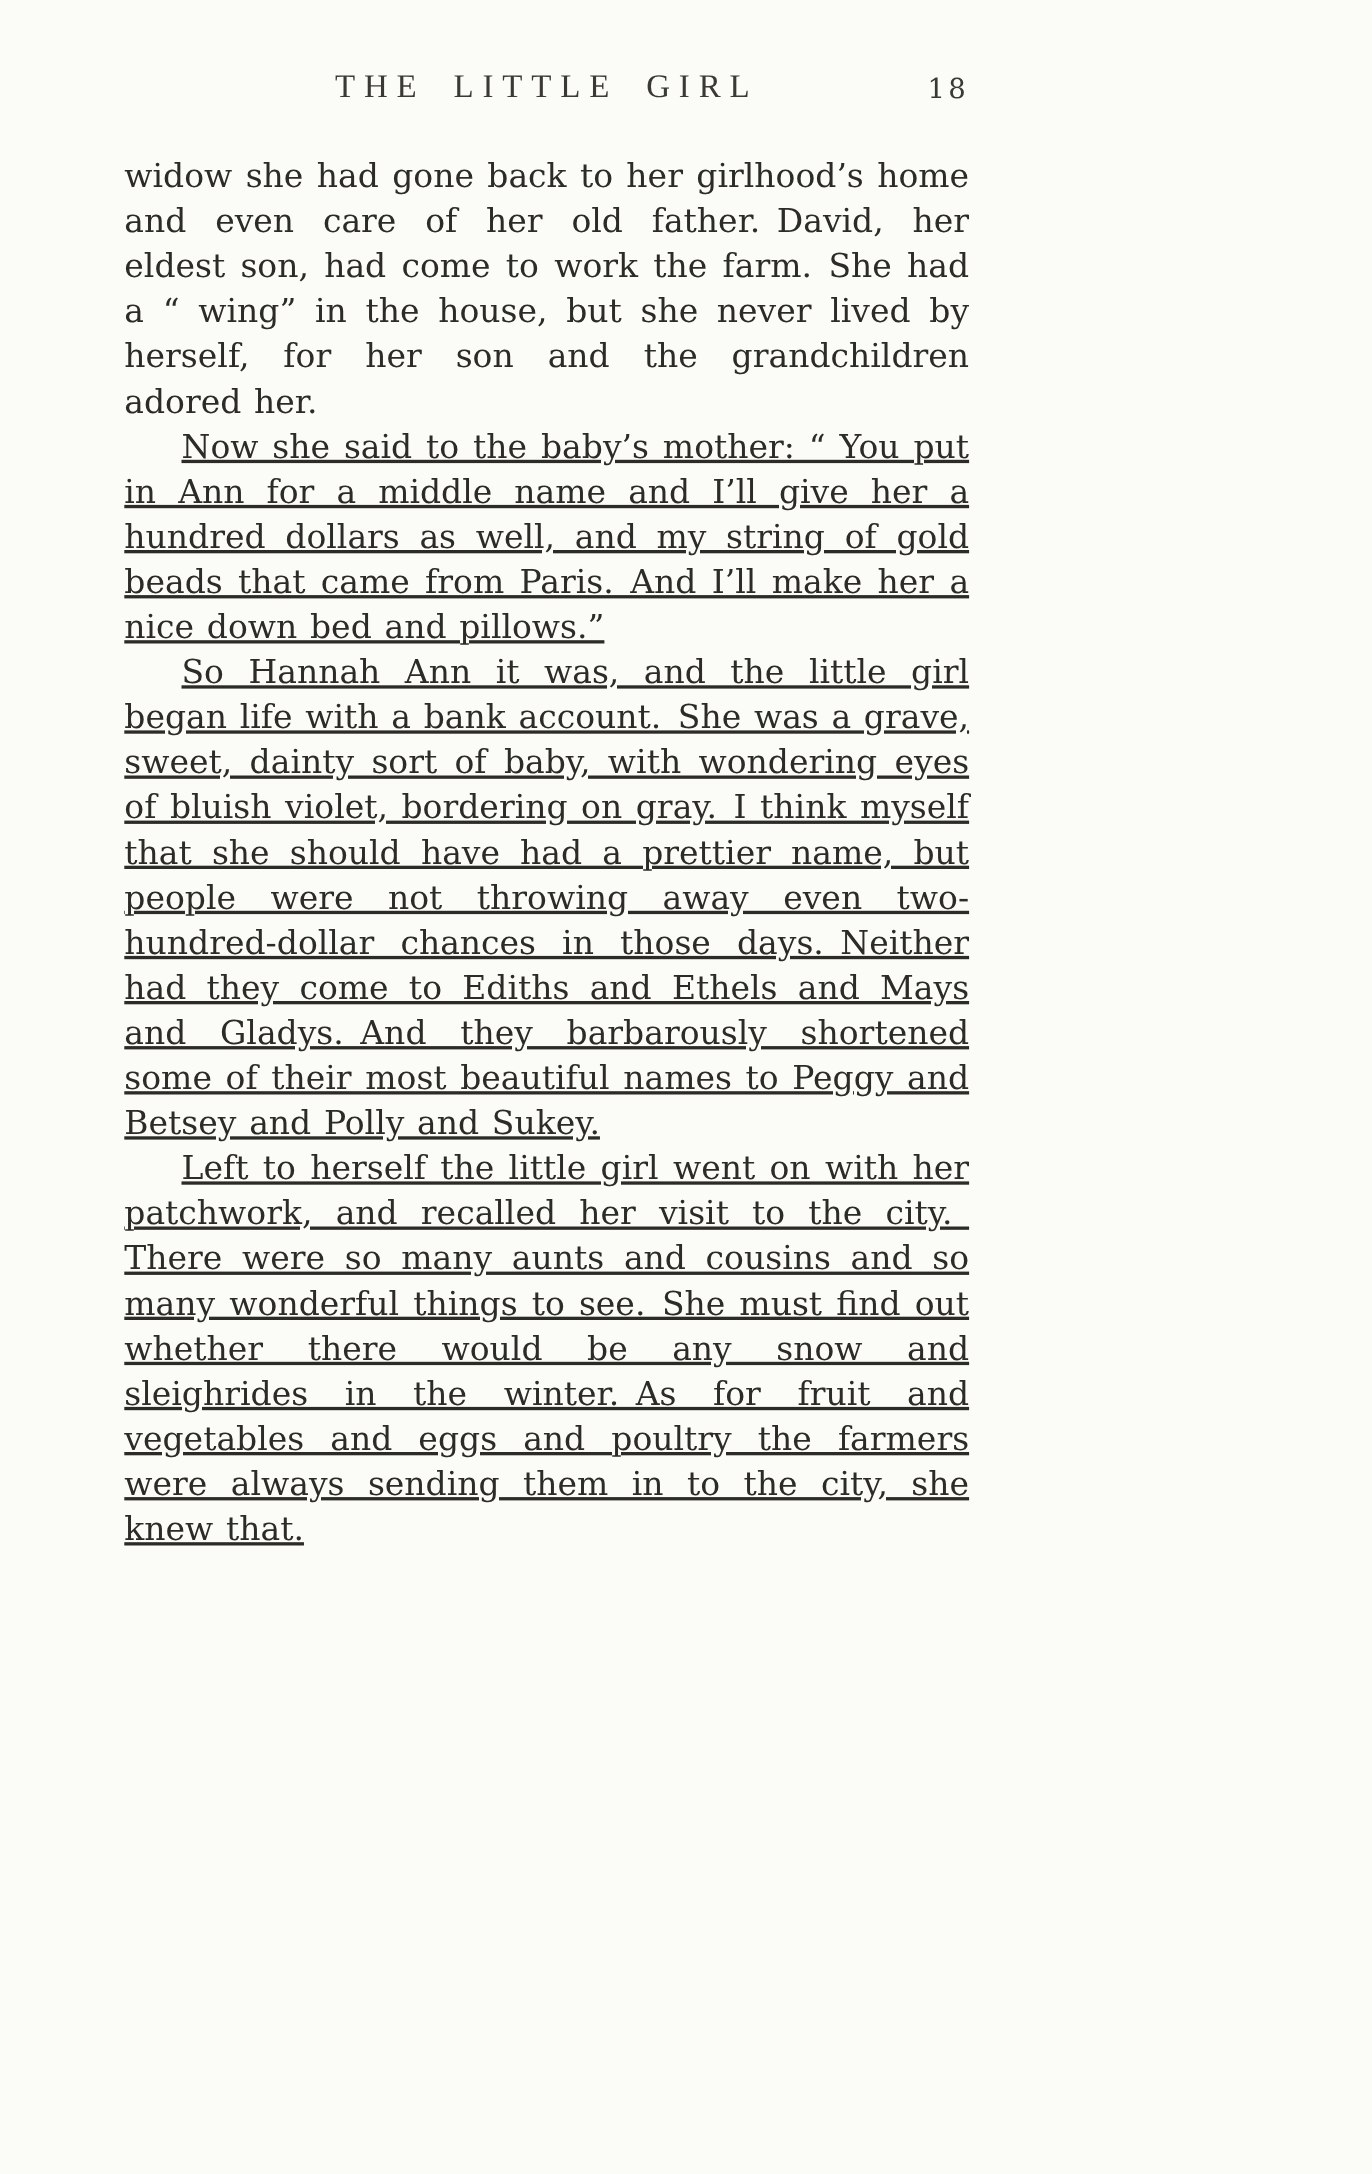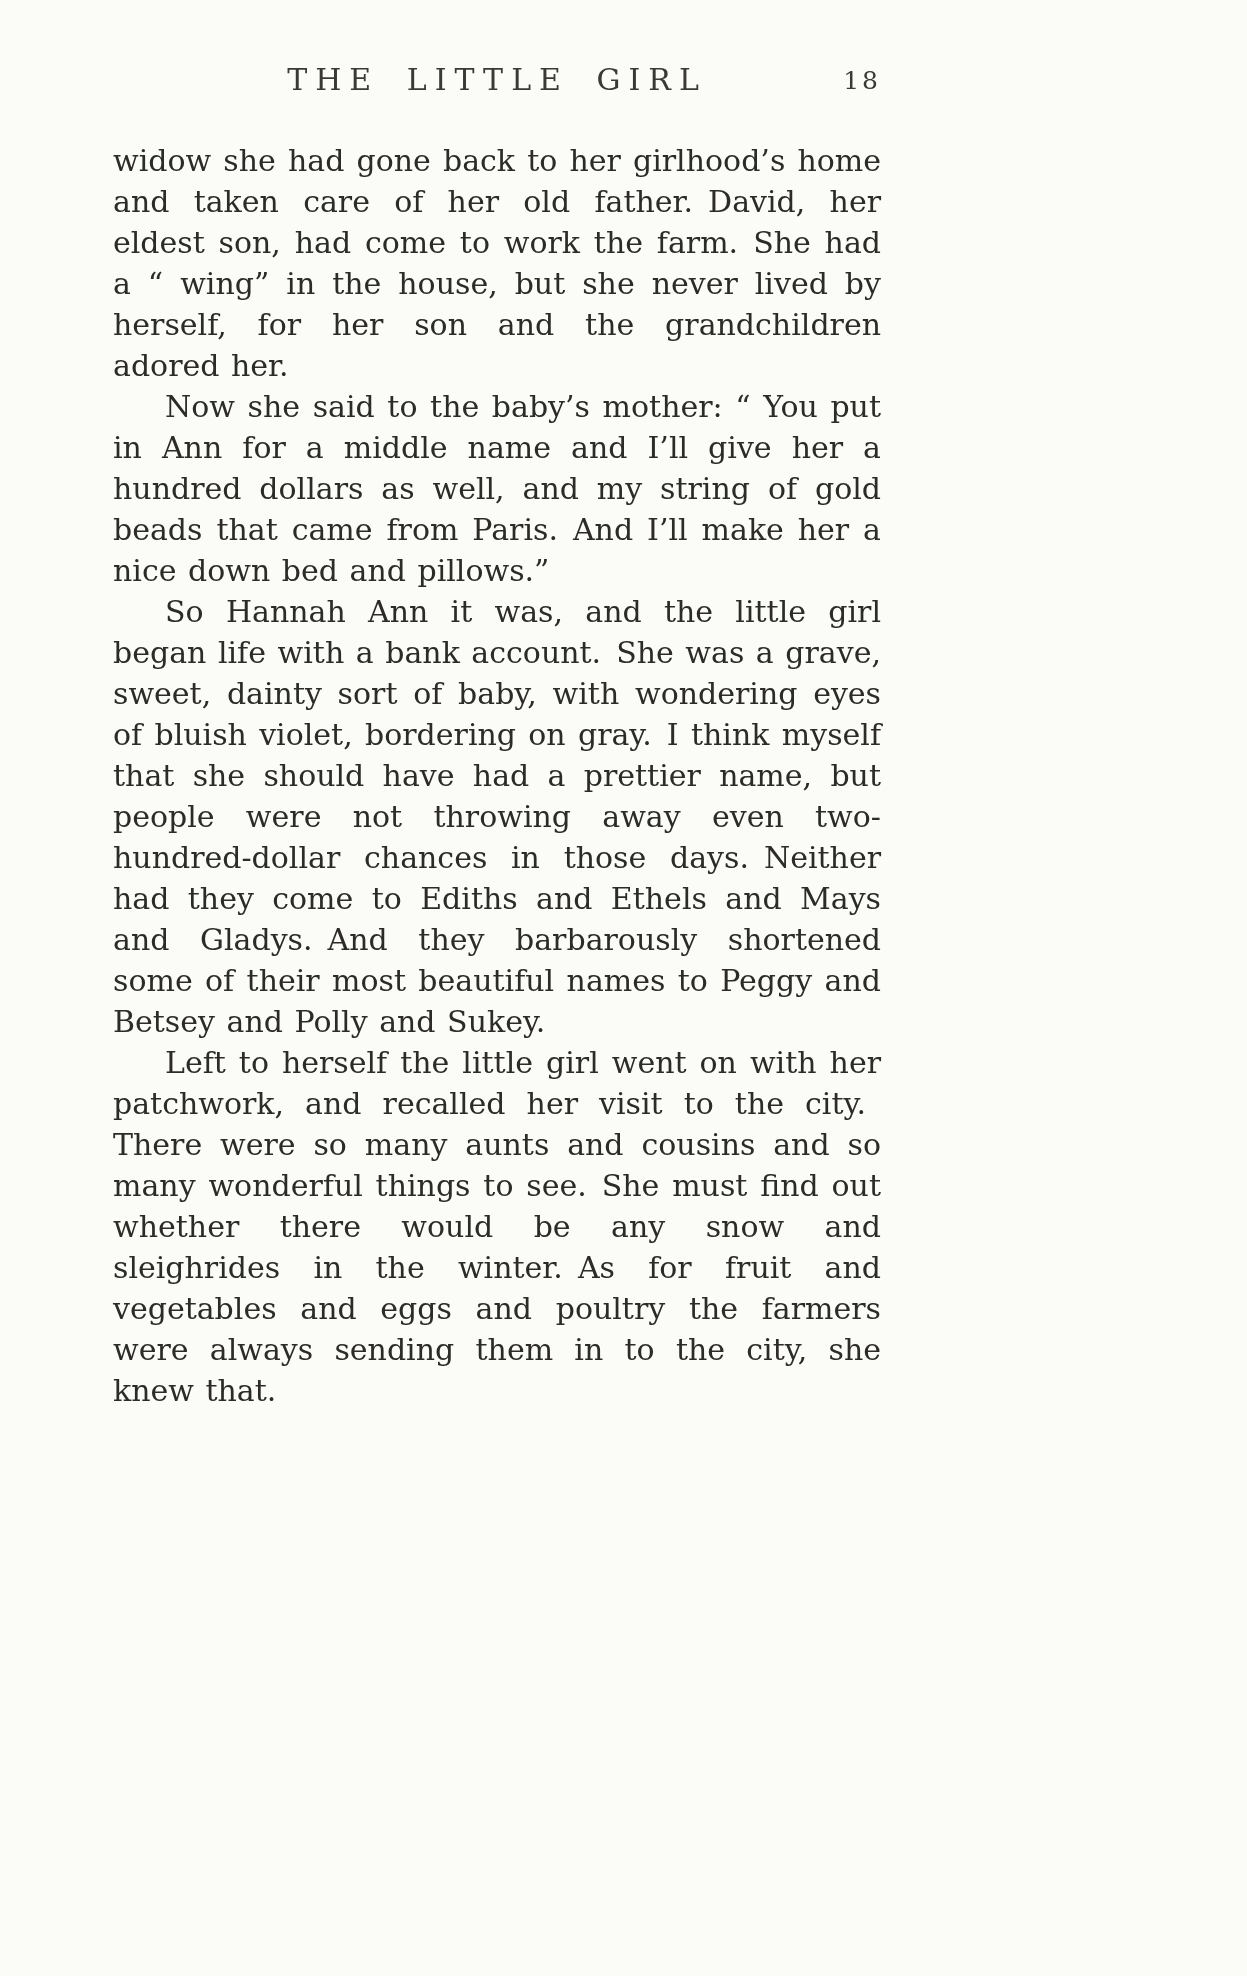--- a/index.html
+++ b/index.html
@@ -31,53 +31,55 @@
     height: 52px;
     margin-bottom: 26px;
   }
   .running-header .title {
     display: block;
     text-align: center;
     font-size: 30px;
     letter-spacing: 8px;
     word-spacing: 10px;
     color: #3a3935;
+    font-family: Liberation Serif, serif;
   }
   .running-header .pagenum {
     position: absolute;
     right: 0;
     top: 4px;
     font-size: 25px;
     letter-spacing: 3px;
     color: #3a3935;
   }
   .body-text p {
     margin: 0;
     font-size: 30px;
     line-height: 41px;
     text-align: justify;
     word-spacing: 2px;
     color: #2c2b27;
   }
   .body-text p.indent {
     text-indent: 52px;
+    text-decoration: underline;
   }
 </style>
 </head>
 <body>
 
 <div class="page">
   <div class="text-block">
 
     <div class="running-header">
       <span class="title">THE LITTLE GIRL</span>
       <span class="pagenum">18</span>
     </div>
 
     <div class="body-text">
-      <p>widow she had gone back to her girlhood’s home and taken care of her old father. David, her eldest son, had come to work the farm. She had a “ wing” in the house, but she never lived by herself, for her son and the grandchildren adored her.</p>
+      <p>widow she had gone back to her girlhood’s home and even care of her old father. David, her eldest son, had come to work the farm. She had a “ wing” in the house, but she never lived by herself, for her son and the grandchildren adored her.</p>
       <p class="indent">Now she said to the baby’s mother: “ You put in Ann for a middle name and I’ll give her a hundred dollars as well, and my string of gold beads that came from Paris. And I’ll make her a nice down bed and pillows.”</p>
       <p class="indent">So Hannah Ann it was, and the little girl began life with a bank account. She was a grave, sweet, dainty sort of baby, with wondering eyes of bluish violet, bordering on gray. I think myself that she should have had a prettier name, but people were not throwing away even two-hundred-dollar chances in those days. Neither had they come to Ediths and Ethels and Mays and Gladys. And they barbarously shortened some of their most beautiful names to Peggy and Betsey and Polly and Sukey.</p>
       <p class="indent">Left to herself the little girl went on with her patchwork, and recalled her visit to the city. There were so many aunts and cousins and so many wonderful things to see. She must find out whether there would be any snow and sleighrides in the winter. As for fruit and vegetables and eggs and poultry the farmers were always sending them in to the city, she knew that.</p>
     </div>
 
   </div>
 </div>
 
 </body></html>

